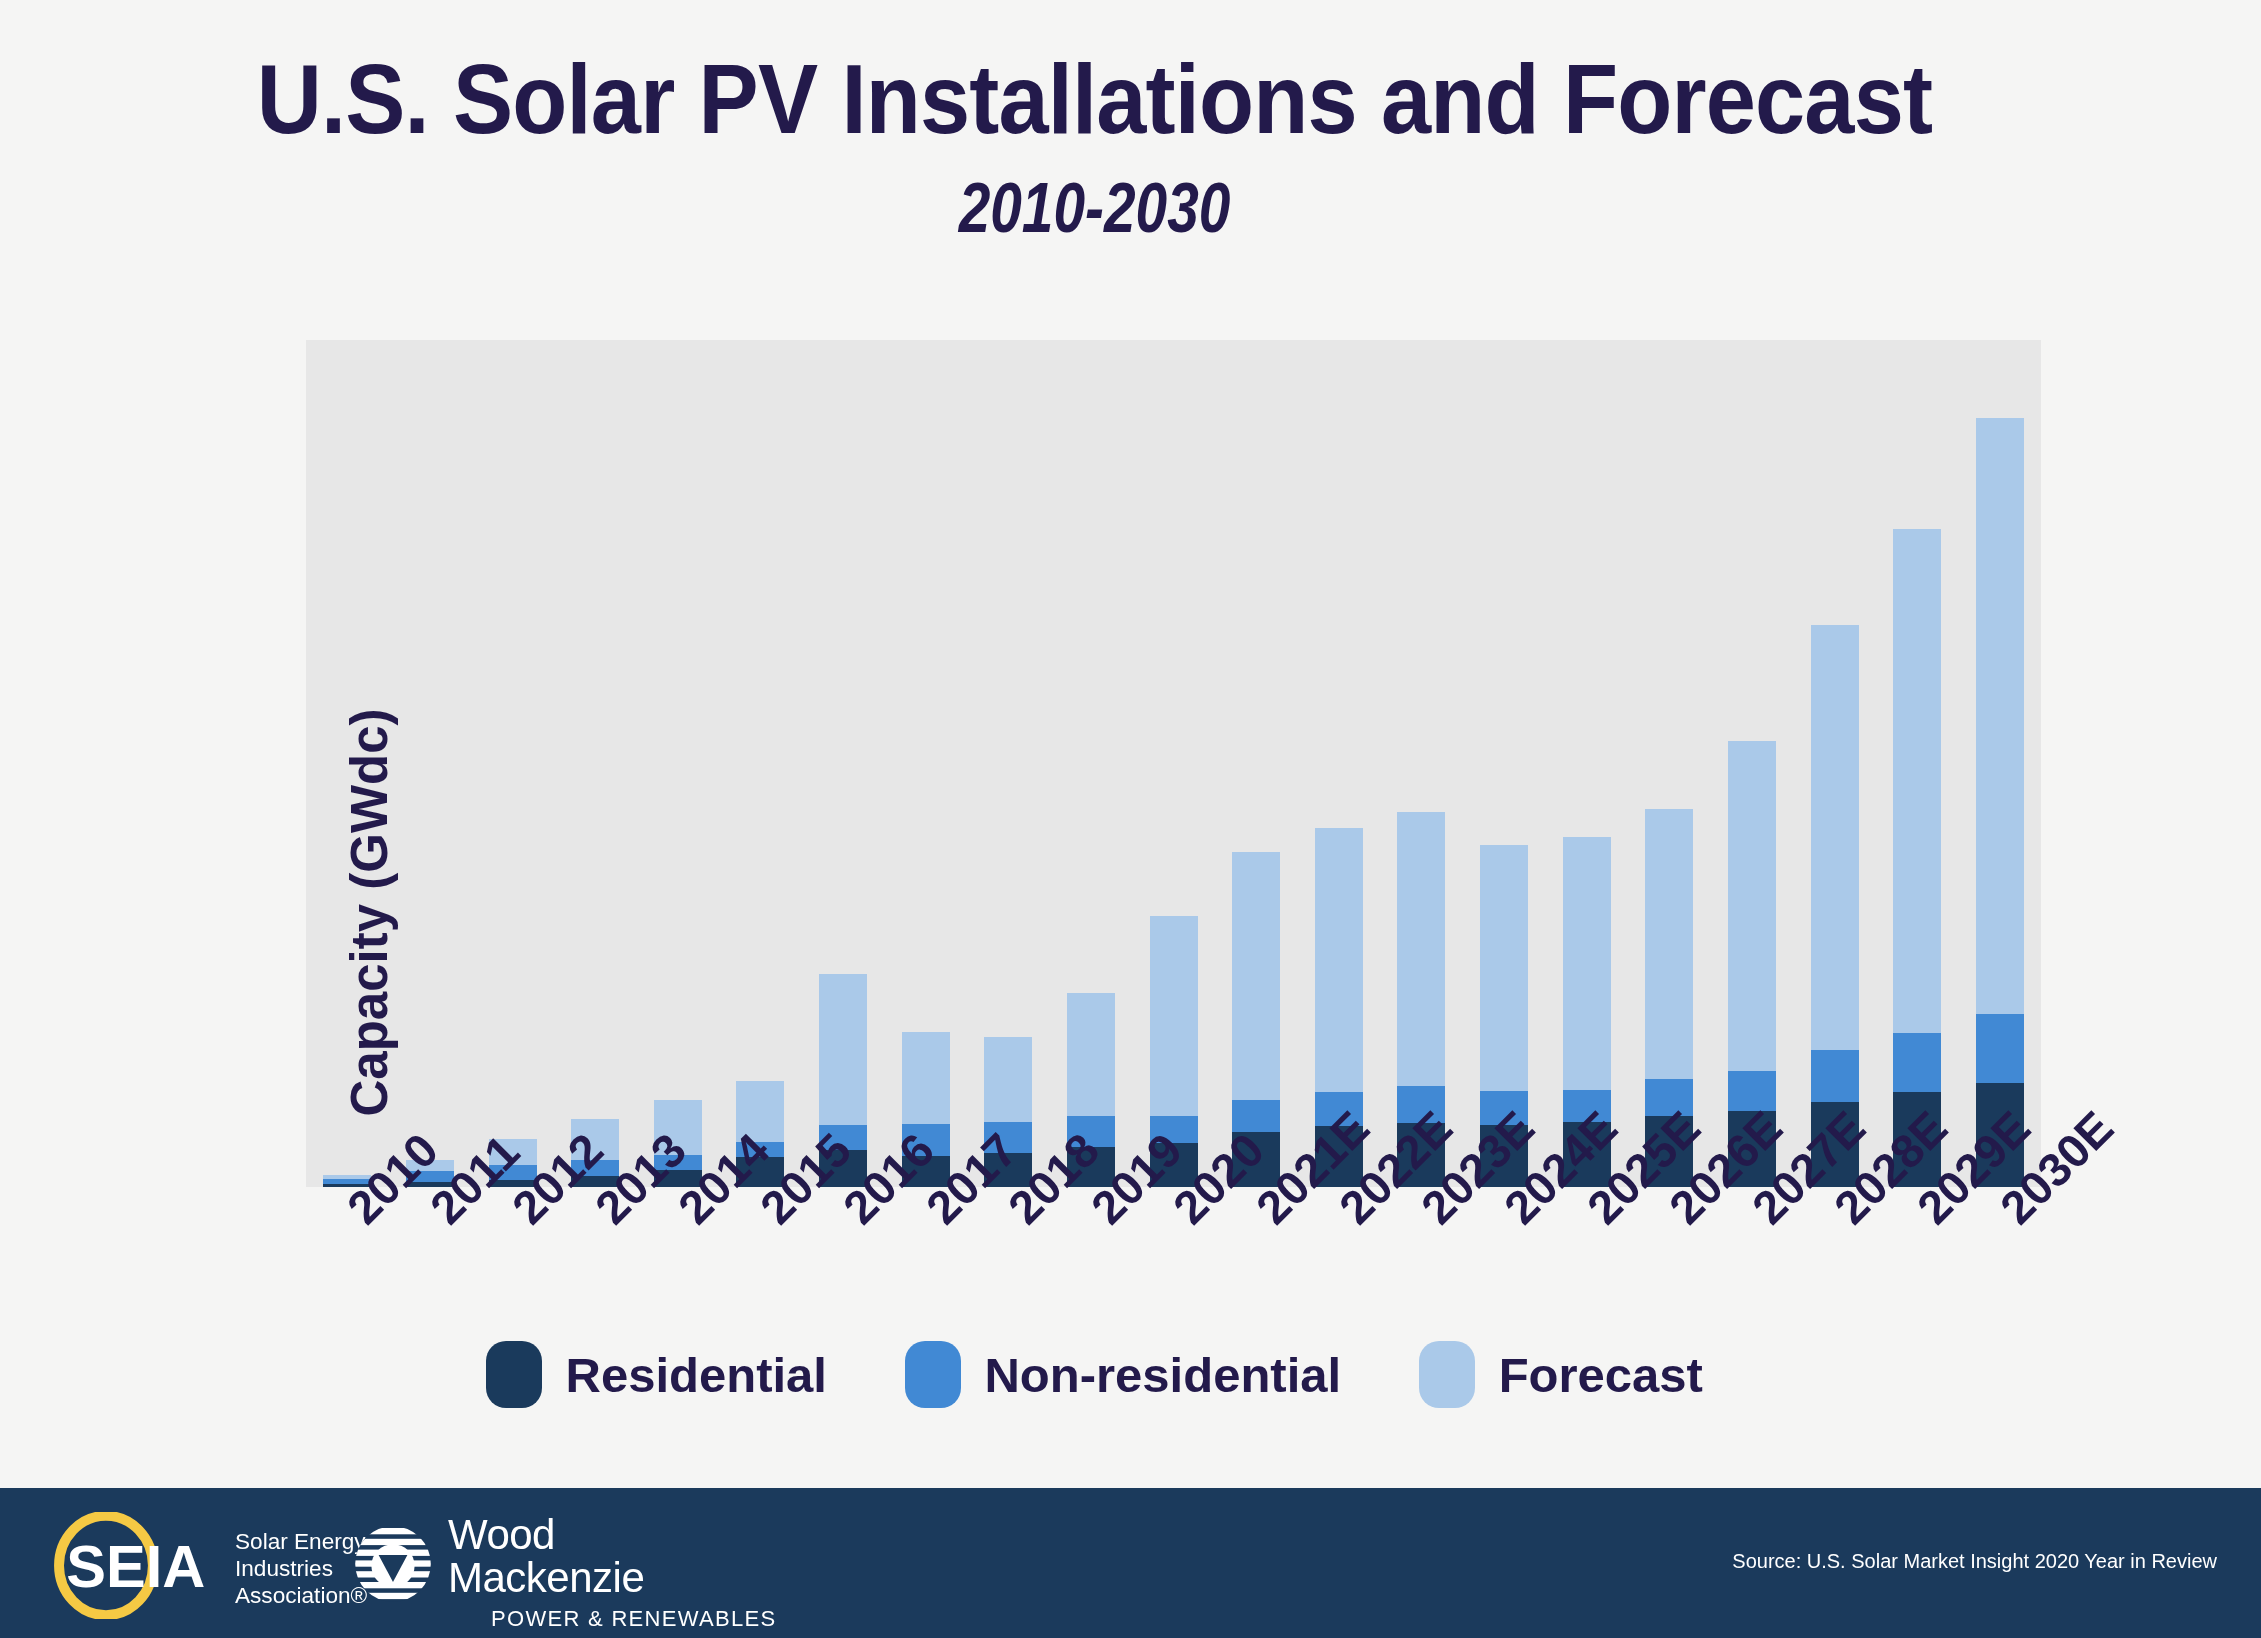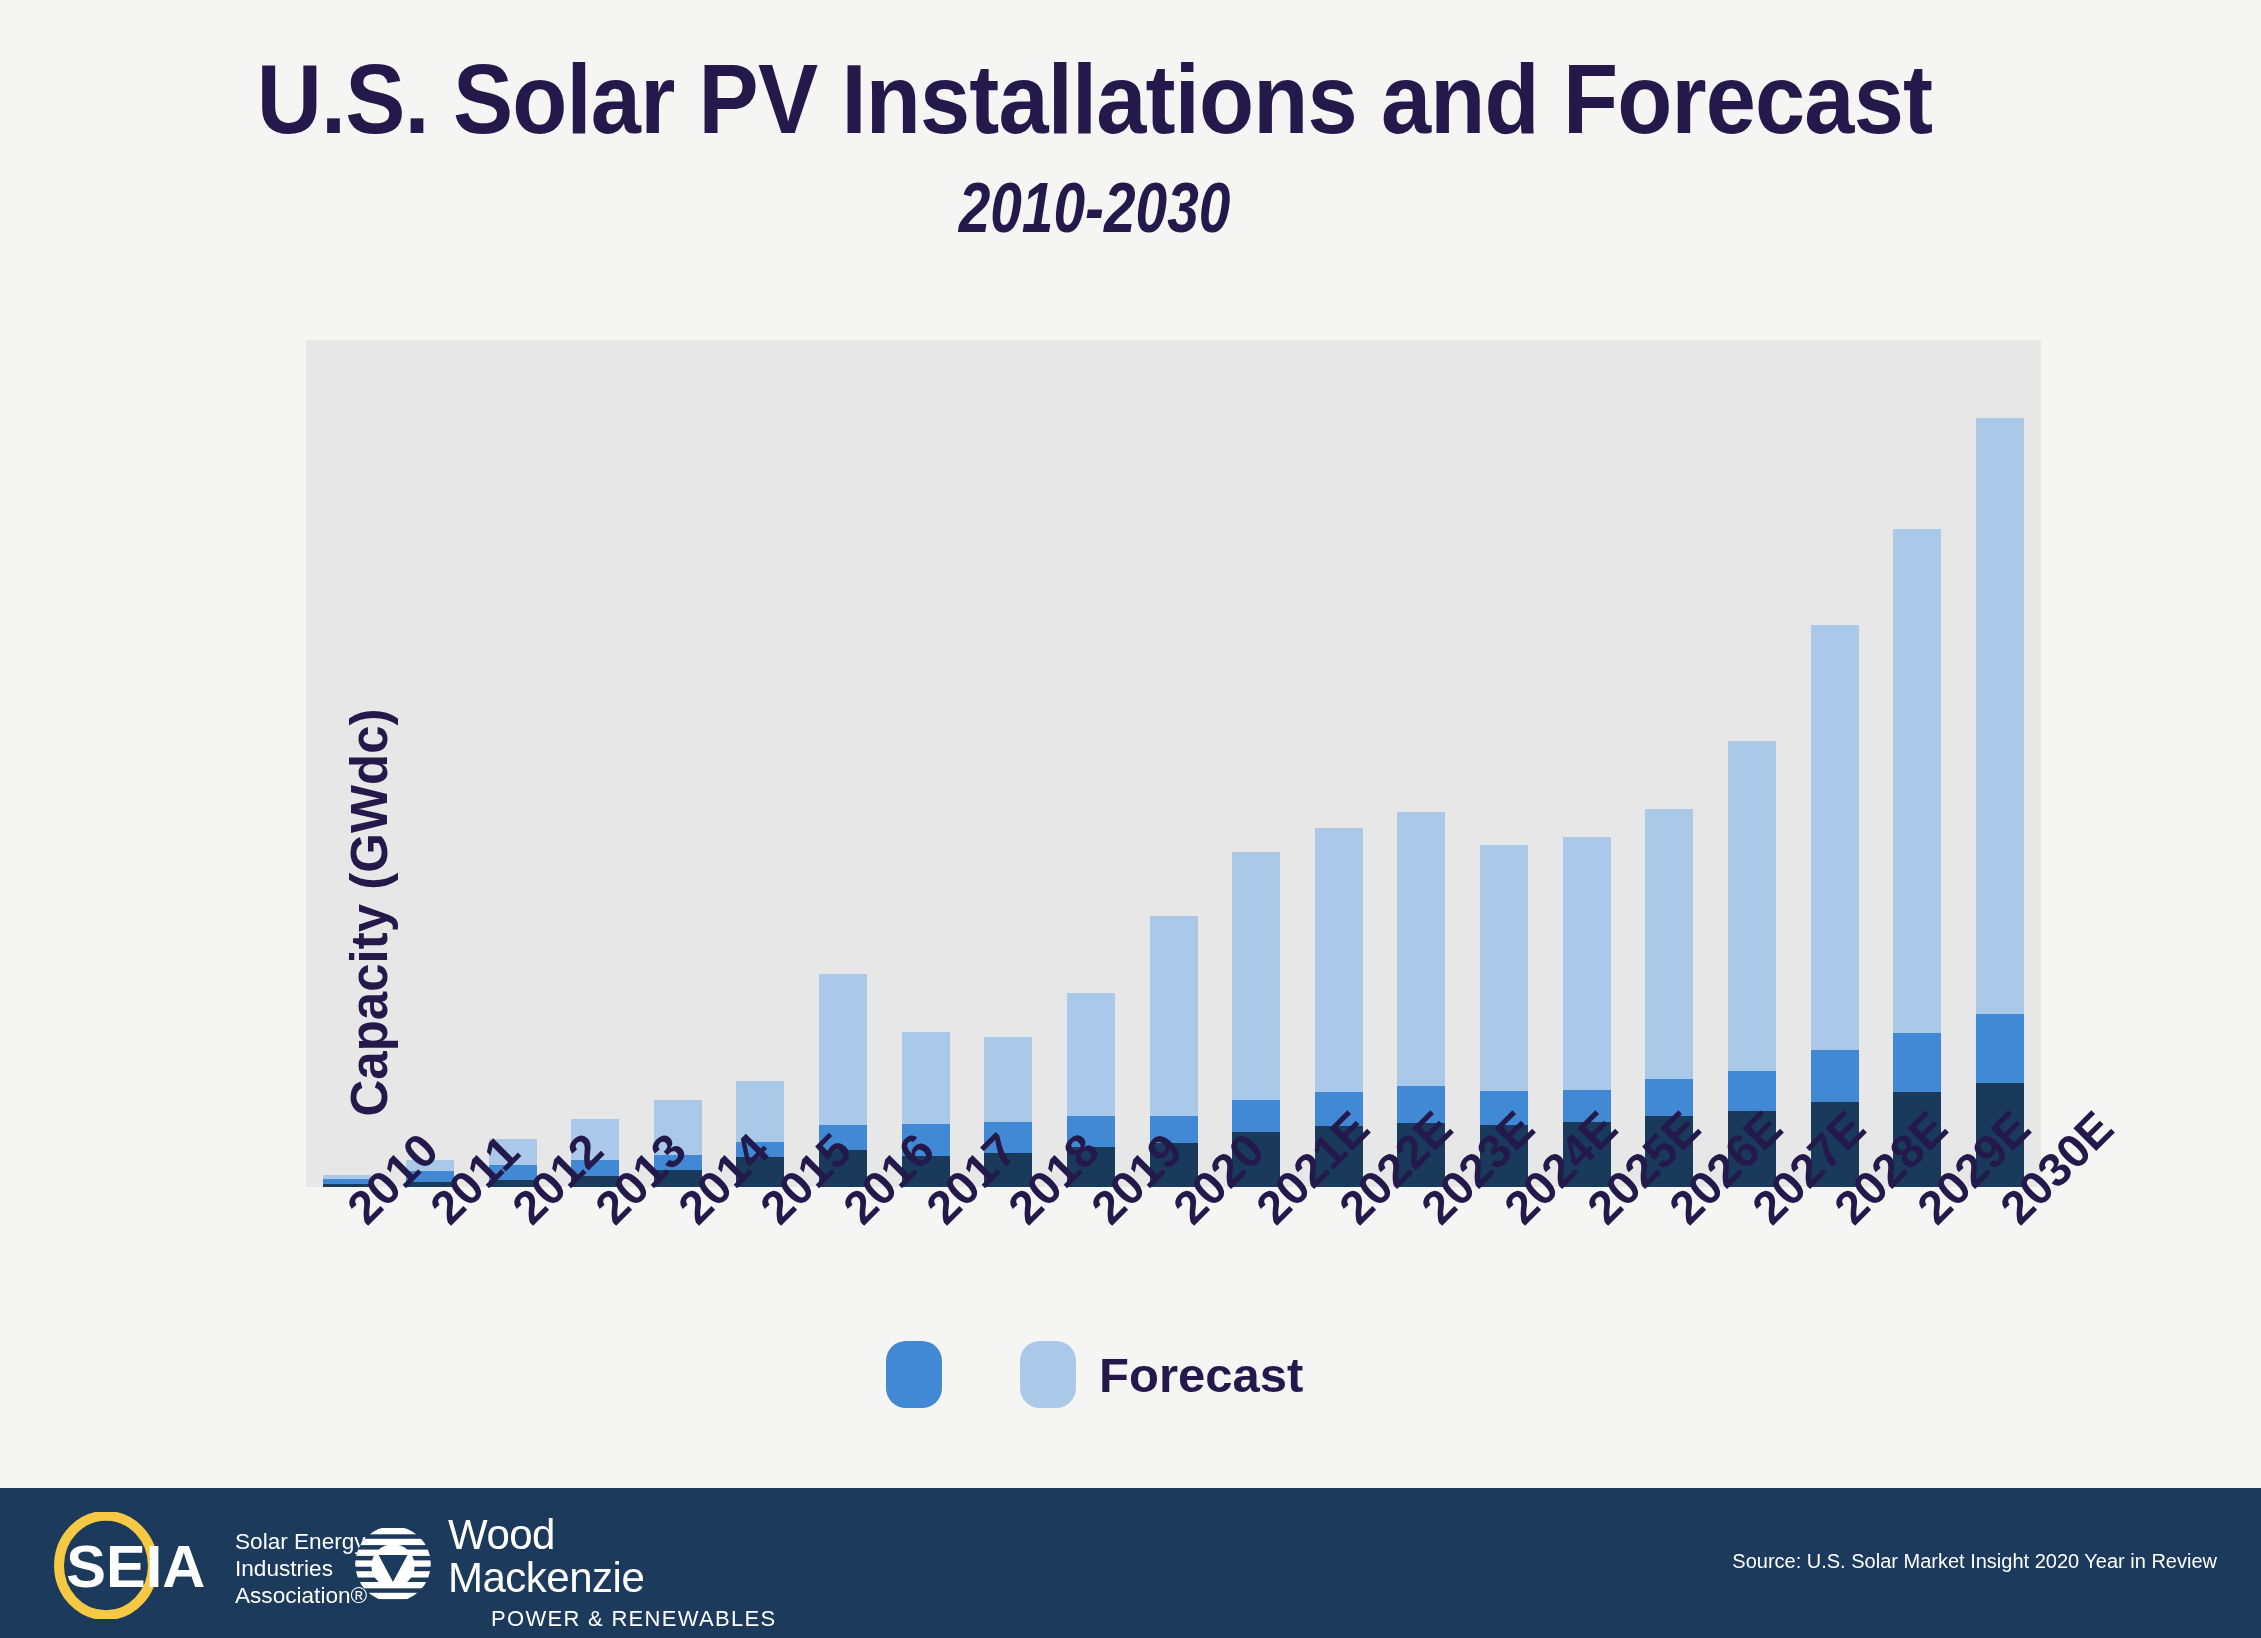--- a/index.html
+++ b/index.html
@@ -256,21 +256,26 @@
       <div class="x-tick-label" style="left: 1576px;">2025E</div>
       <div class="x-tick-label" style="left: 1658px;">2026E</div>
       <div class="x-tick-label" style="left: 1741px;">2027E</div>
       <div class="x-tick-label" style="left: 1823px;">2028E</div>
       <div class="x-tick-label" style="left: 1906px;">2029E</div>
       <div class="x-tick-label" style="left: 1989px;">2030E</div>
     </div>
 
   <div id="legend">
       <div class="legend-item">
+        <span class="legend-swatch" style="background: rgb(26, 58, 92);"></span>
+        <span class="legend-label">Residential</span>
+      </div>
+      <div class="legend-item">
         <span class="legend-swatch" style="background: rgb(65, 137, 212);"></span>
+        <span class="legend-label">Non-residential</span>
       </div>
       <div class="legend-item">
         <span class="legend-swatch" style="background: rgb(170, 201, 233);"></span>
         <span class="legend-label">Forecast</span>
       </div>
     </div>
 </div>
 
 <div id="footer">
 

